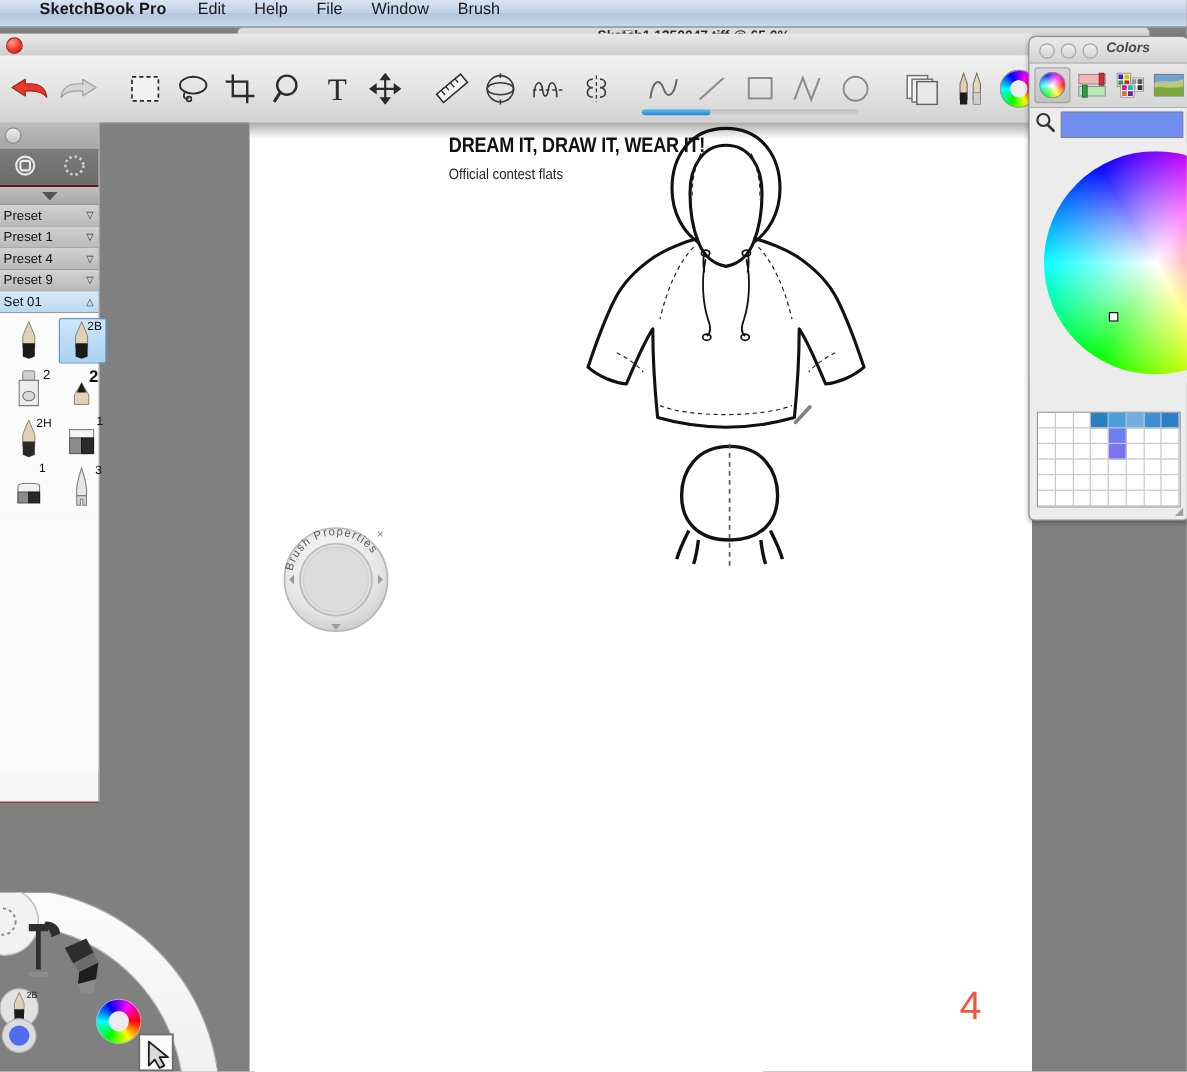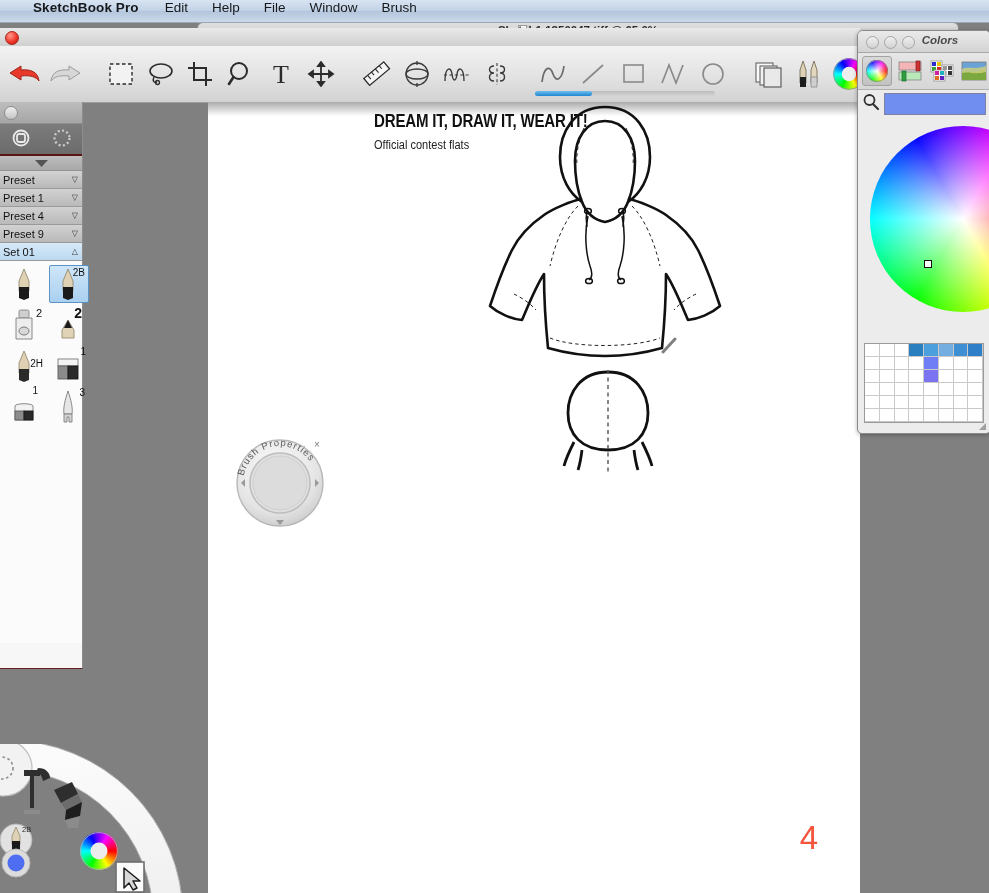--- a/index.html
+++ b/index.html
@@ -563,21 +563,21 @@
         <span class="lbl" style="right:8px;top:0px;font-size:14px;font-weight:bold;">2</span>
       </div>
 
       <div class="bcell">
         <span class="glyph">
           <svg width="22" height="34" viewBox="0 0 22 34">
             <path d="M11 2 L16 14 L16 24 L6 24 L6 14 Z" fill="#ded1b4" stroke="#8a8068" stroke-width=".8"></path>
             <path d="M6 20 L16 20 L16 31 L11 33 L6 31 Z" fill="#2a2a2a"></path>
           </svg>
         </span>
-        <span class="lbl" style="right:3px;top:12px;">2H</span>
+        <span class="lbl" style="right:3px;top:2px;">2H</span>
       </div>
 
       <div class="bcell">
         <span class="glyph" style="margin-top:6px;">
           <svg width="26" height="24" viewBox="0 0 26 24">
             <rect x="3" y="2" width="20" height="7" fill="#f4f4f4" stroke="#7a7a7a" stroke-width=".9"></rect>
             <rect x="3" y="9" width="10" height="13" fill="#8c8c8c" stroke="#5c5c5c" stroke-width=".9"></rect>
             <rect x="13" y="9" width="10" height="13" fill="#2a2a2a" stroke="#1a1a1a" stroke-width=".9"></rect>
           </svg>
         </span>

